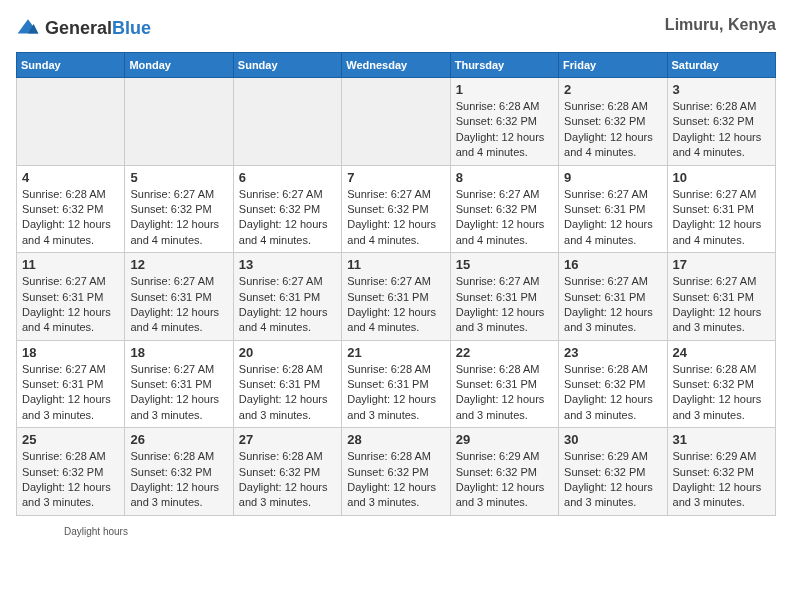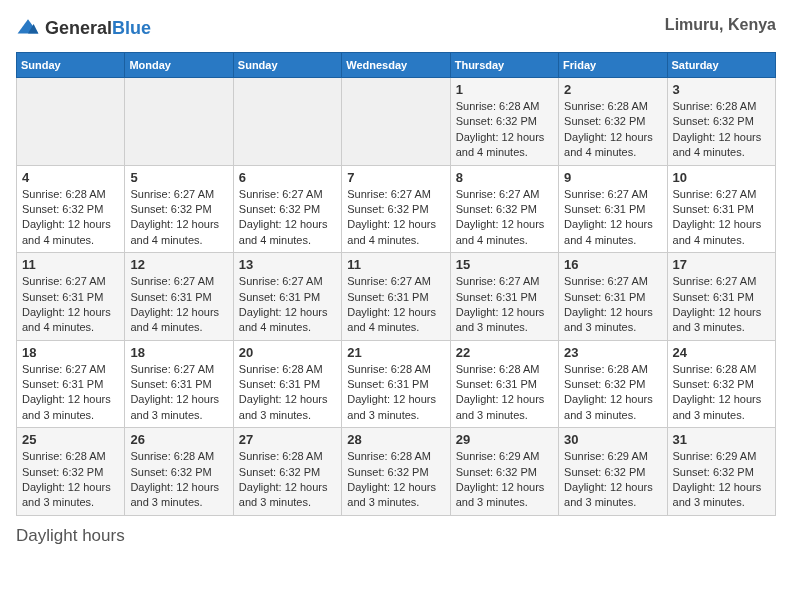--- a/index.html
+++ b/index.html
@@ -89,22 +89,23 @@
     .day-info {
       font-size: 11px;
       color: #333;
       line-height: 1.4;
     }
     .empty-cell {
       background: #f0f0f0 !important;
     }
     .footer {
       margin-top: 10px;
-      font-size: 17px;
+      font-size: 10px;
       color: #555;
+      margin-left: 48px;
     }
   </style>
 </head>
 <body>
 
 <div class="header">
   <div class="logo">
     <svg class="logo-icon" viewBox="0 0 30 30" xmlns="http://www.w3.org/2000/svg">
       <polygon points="15,4 28,22 2,22" fill="#2979c4"></polygon>
       <polygon points="22,10 28,22 15,22" fill="#1a5fa0"></polygon>

